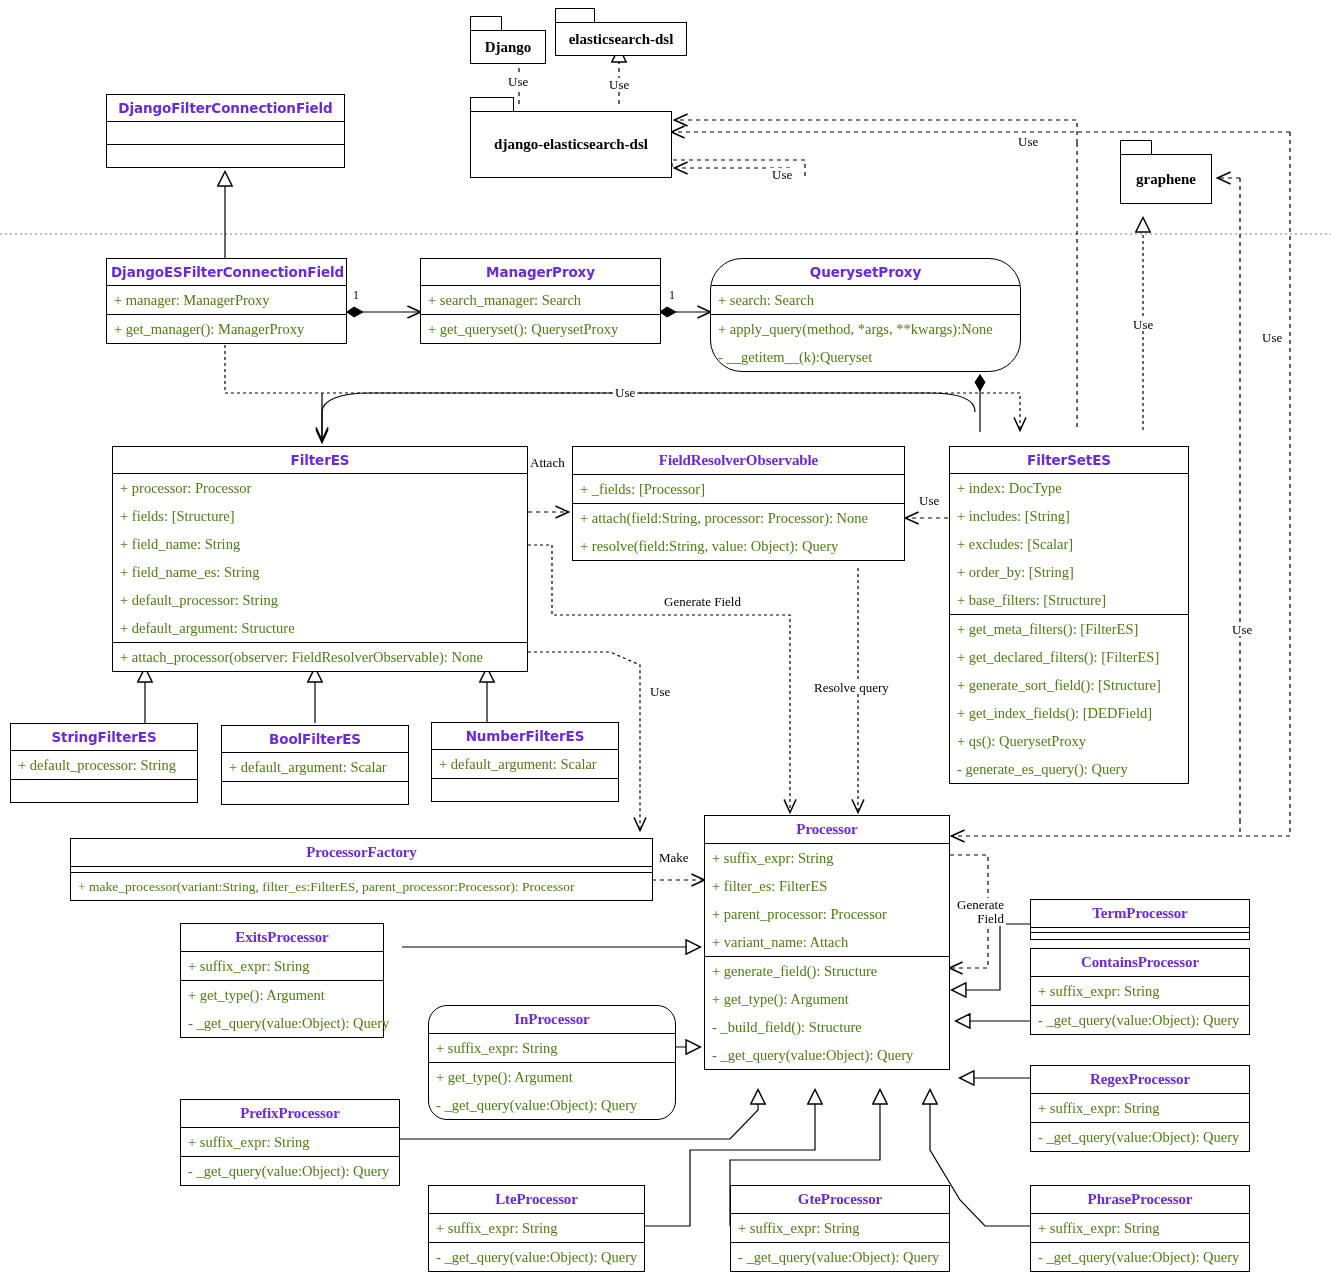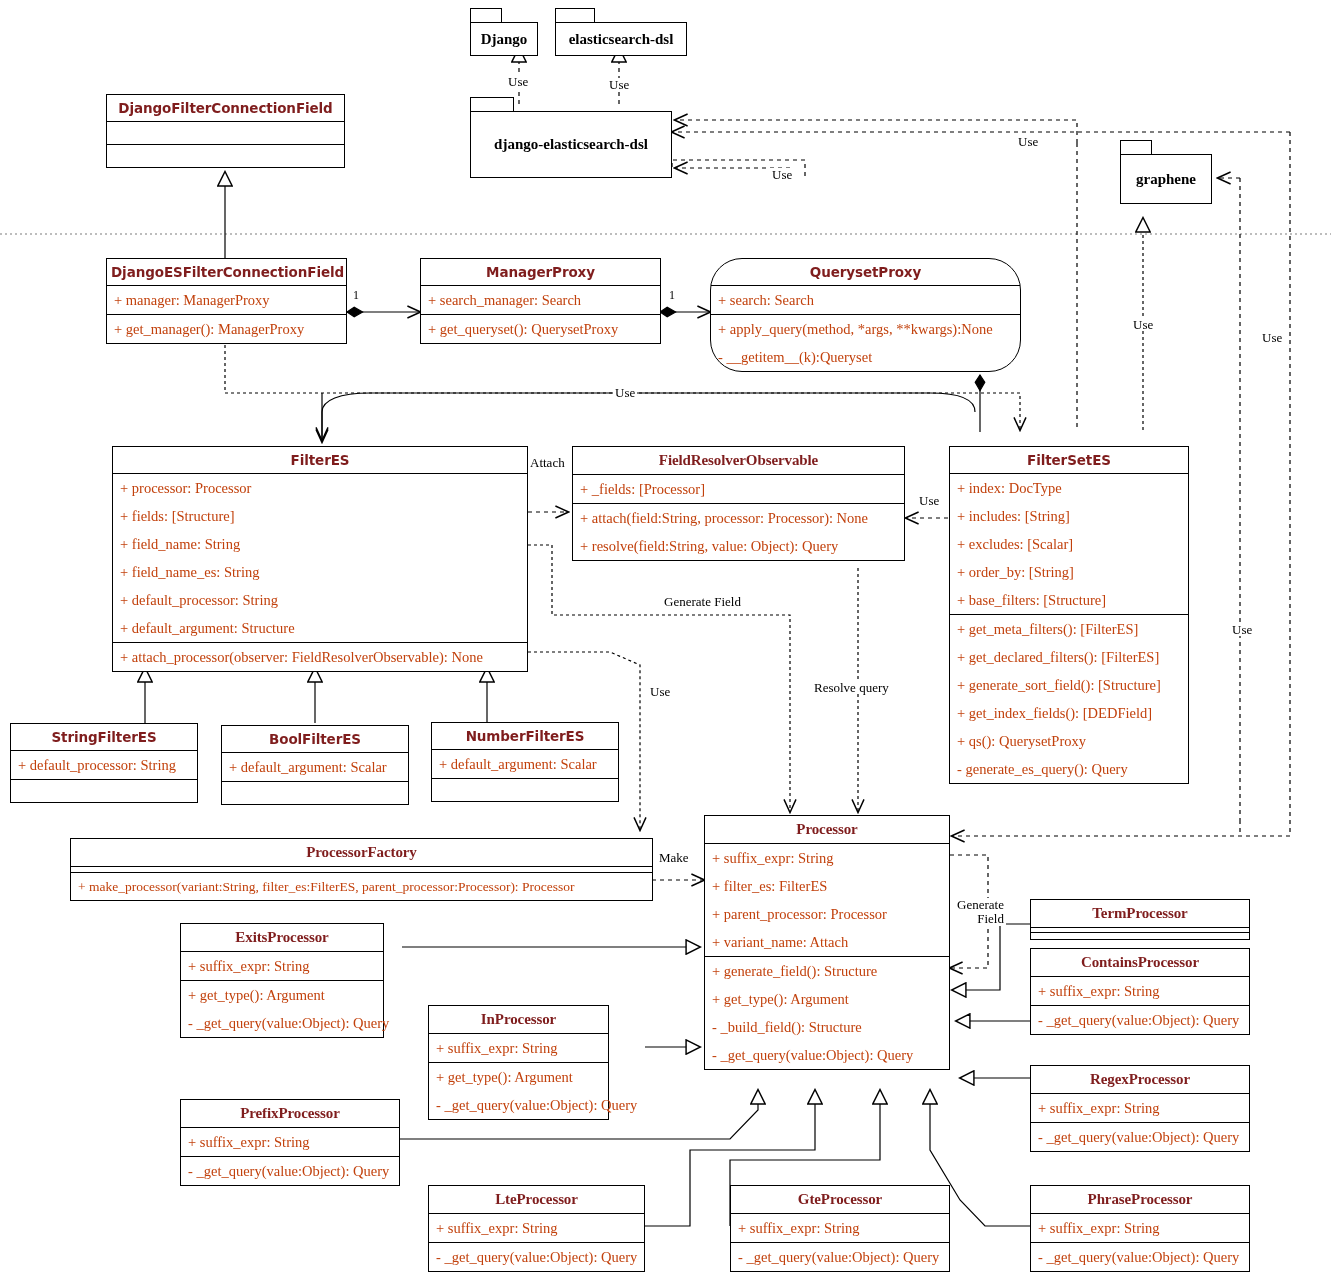--- a/index.html
+++ b/index.html
@@ -4,25 +4,25 @@
 <style>
   html,body{margin:0;padding:0;background:#ffffff;}
   body{width:1331px;height:1276px;position:relative;overflow:hidden;
        font-family:"Liberation Serif", serif;}
   #stage{position:absolute;left:0;top:0;width:1331px;height:1276px;}
   svg.edges{position:absolute;left:0;top:0;width:1331px;height:1276px;pointer-events:none;}
 
   
   .cls{position:absolute;background:#fff;border:1.3px solid #000;box-sizing:border-box;}
   .cls .tt{font-family:"DejaVu Sans", sans-serif;font-weight:bold;font-size:13.5px;
-           text-align:center;padding:5px 4px 5px;color:#7f1d1d;letter-spacing:-0.1px;}
+           text-align:center;padding:5px 4px 5px;color:#6d28d9;letter-spacing:-0.1px;}
   .cls .tt.serif{font-family:"Liberation Serif", serif;font-size:15px;}
   .cls .comp{border-top:1.3px solid #000;}
   .cls .m{font-family:"Liberation Serif", serif;font-size:14.5px;padding:5.5px 7px 5.5px 7px;
-          color:#c2410c;white-space:nowrap;}
+          color:#4d7c0f;white-space:nowrap;}
   .cls .empty{height:22px;}
 
   
   .pkg{position:absolute;box-sizing:border-box;}
   .pkg .tab{height:14px;border:1.3px solid #000;border-bottom:none;background:#fff;box-sizing:border-box;}
   .pkg .body{border:1.3px solid #000;background:#fff;box-sizing:border-box;
              display:flex;align-items:center;justify-content:center;
              font-family:"Liberation Serif", serif;font-weight:bold;font-size:15px;color:#000;}
 
   
@@ -144,21 +144,21 @@
       <path d="M1240,820 L1240,836" stroke-dasharray="4,4"></path>
 
       
       <path d="M1143,430 L1143,218" stroke-dasharray="3,3" marker-end="url(#hollowTriUp)"></path>
 
       
       <path d="M1020,375 L1020,420" stroke-dasharray="3,3" stroke="none"></path>
     </g>
   </svg>
 
-  <div class="pkg" style="left:470px;top:8px;width:68px;">
+  <div class="pkg" style="left:470px;top:16px;width:76px;">
     <div class="tab" style="width:32px;"></div>
     <div class="body" style="height:34px;">Django</div>
   </div>
 
   <div class="pkg" style="left:555px;top:8px;width:132px;">
     <div class="tab" style="width:40px;"></div>
     <div class="body" style="height:34px;">elasticsearch-dsl</div>
   </div>
 
   <div class="pkg" style="left:470px;top:97px;width:202px;">
@@ -315,21 +315,21 @@
     <div class="tt serif">ExitsProcessor</div>
     <div class="comp">
       <div class="m">+ suffix_expr: String</div>
     </div>
     <div class="comp">
       <div class="m">+ get_type(): Argument</div>
       <div class="m">-  _get_query(value:Object): Query</div>
     </div>
   </div>
 
-  <div class="cls" style="left:428px;top:1005px;width:181px;">
+  <div class="cls" style="left:428px;top:1005px;width:248px;border-radius:19px;">
     <div class="tt serif">InProcessor</div>
     <div class="comp">
       <div class="m">+ suffix_expr: String</div>
     </div>
     <div class="comp">
       <div class="m">+ get_type(): Argument</div>
       <div class="m">-  _get_query(value:Object): Query</div>
     </div>
   </div>
 

